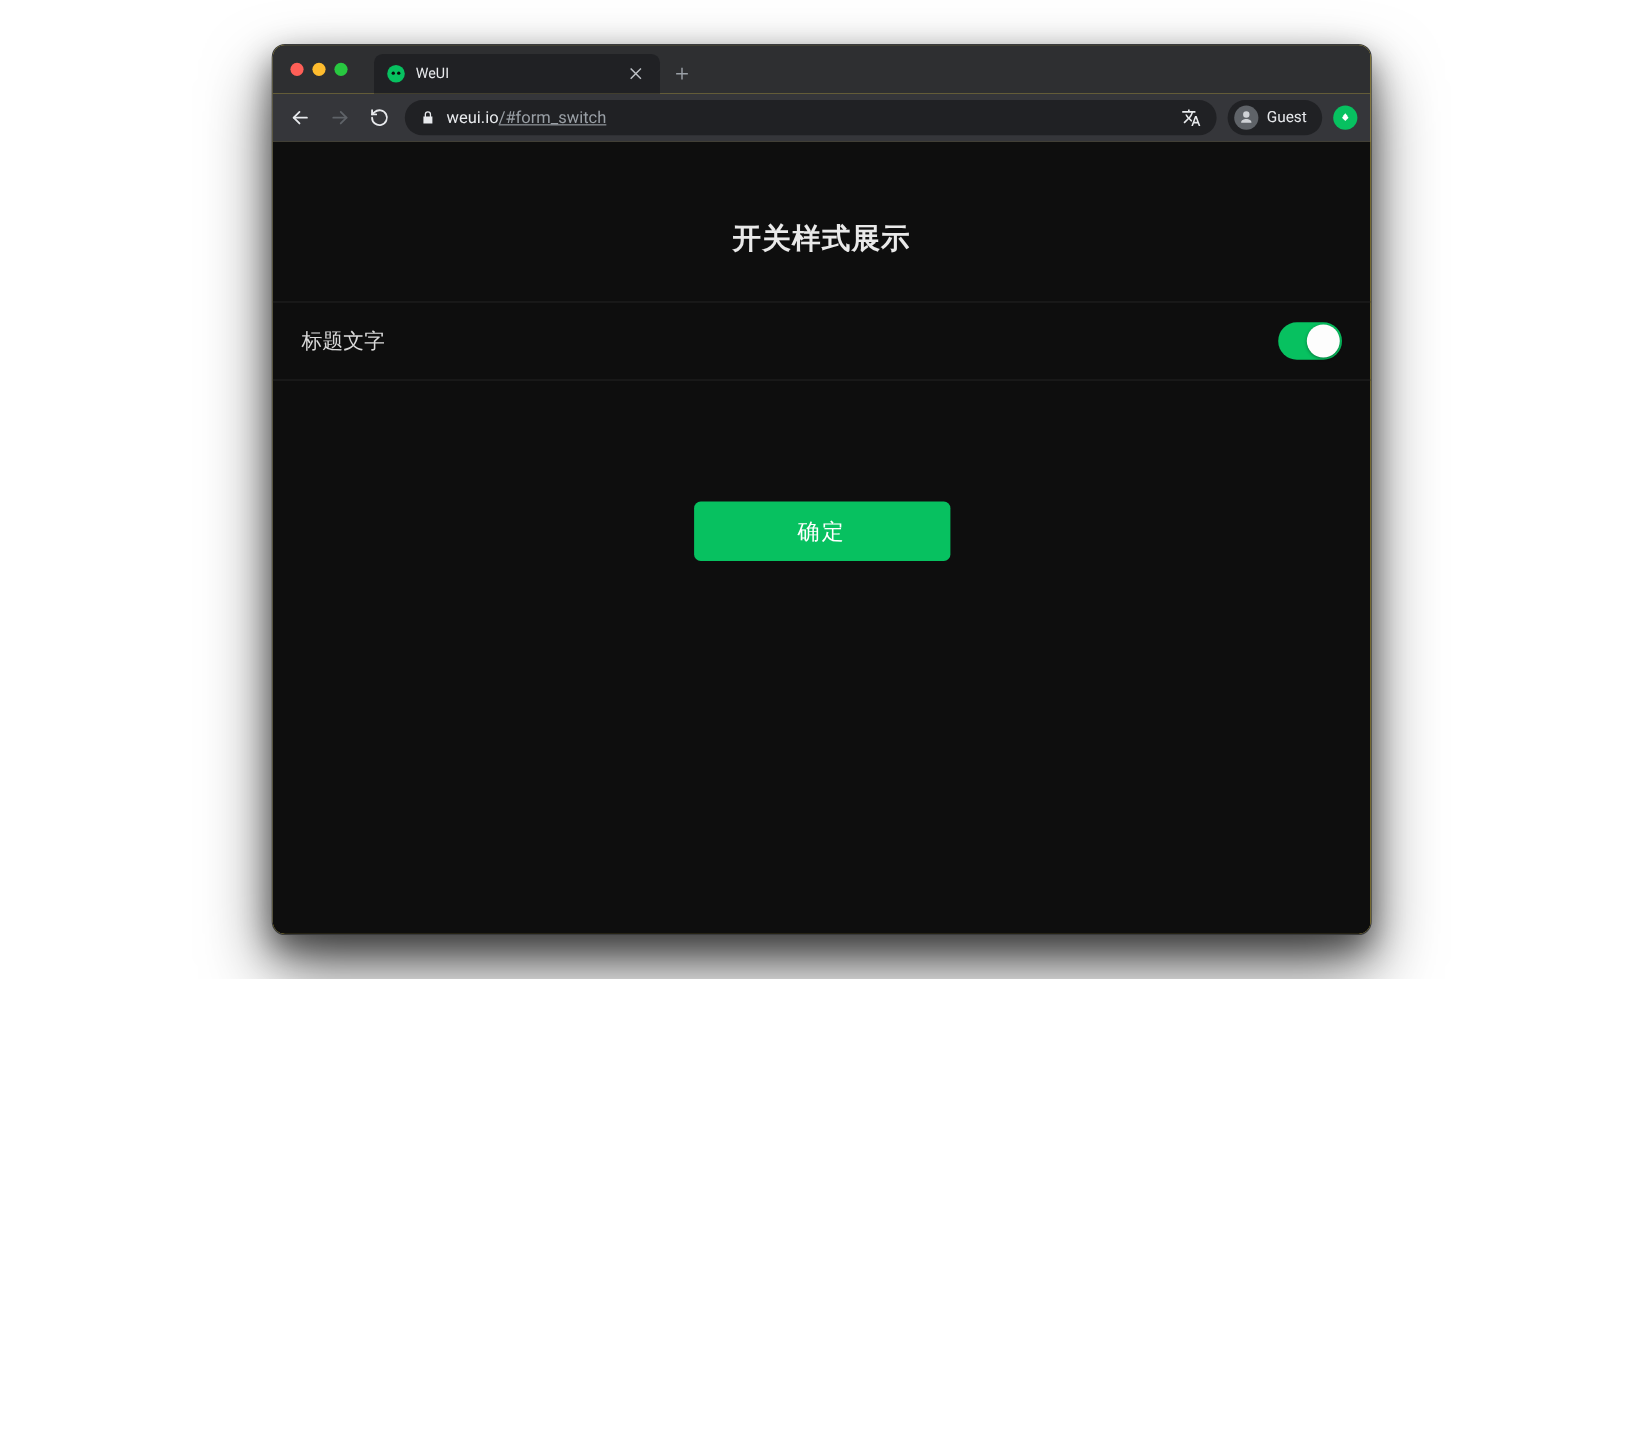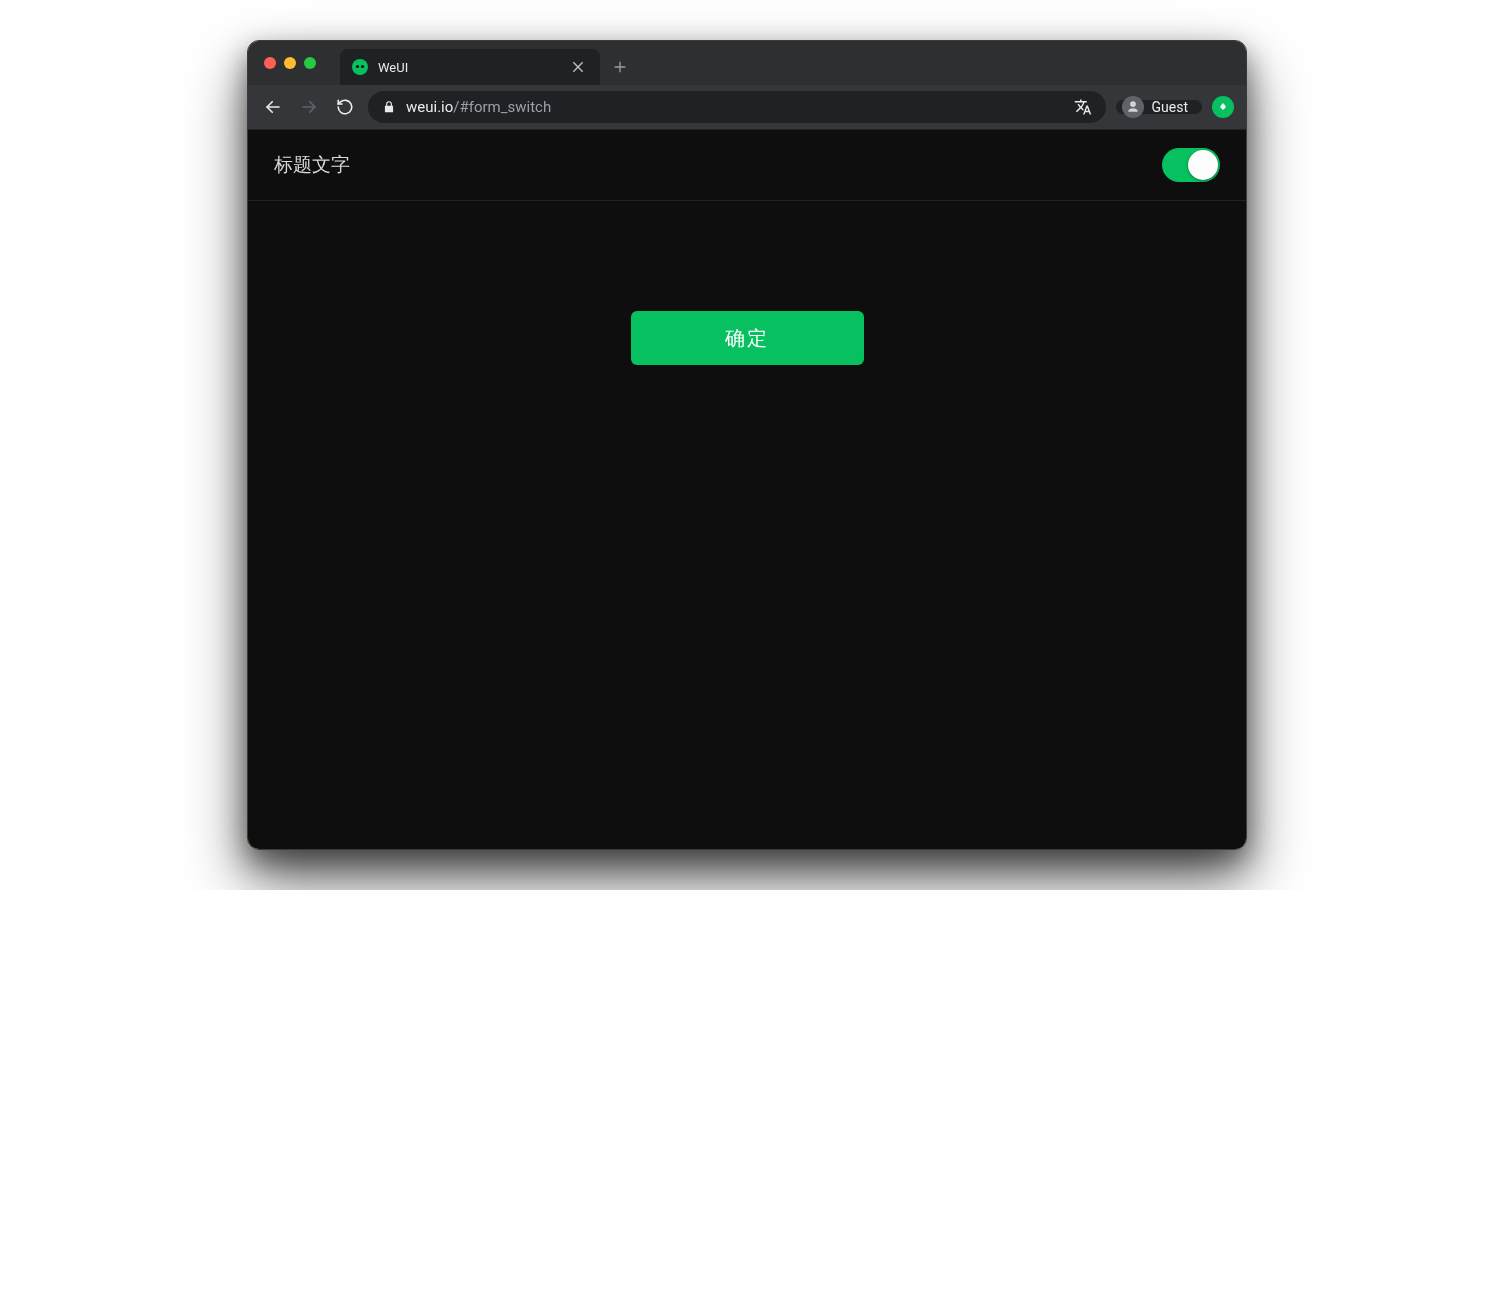--- a/index.html
+++ b/index.html
@@ -99,28 +99,28 @@
     display:flex;
     align-items:center;
     padding: 0 14px;
     gap: 10px;
     color:#e8eaed;
   }
   .omnibox .lock-icon { color:#e8eaed; display:flex; }
   .omnibox .lock-icon svg { width:14px;height:14px; }
   .omnibox .url { font-size: 15px; display:flex; align-items:center;}
   .omnibox .url .host { color:#e8eaed; }
-  .omnibox .url .path { color:#9aa0a6; }
+  .omnibox .url .path { color:#9aa0a6;text-decoration:underline; }
   .translate-icon {
     color:#e8eaed; display:flex; margin-left:auto;
   }
   .translate-icon svg{width:18px;height:18px;}
   .profile-chip {
     display:flex;align-items:center;gap:8px;
-    background:#202124;border-radius:16px;height:14px;padding:0 14px 0 6px;
+    background:#202124;border-radius:16px;height:32px;padding:0 14px 0 6px;
     color:#e8eaed;font-size:14px;
   }
   .profile-chip .avatar {
     width:22px;height:22px;border-radius:50%;background:#5f6368;display:flex;align-items:center;justify-content:center;
   }
   .profile-chip .avatar svg{width:14px;height:14px;fill:#cfd2d6;}
   .ext-badge {
     width:22px;height:22px;border-radius:50%;background:#07c160;display:flex;align-items:center;justify-content:center;
   }
   .ext-badge svg{width:12px;height:12px;fill:#fff;}
@@ -247,20 +247,23 @@
     </div>
     <div class="ext-badge">
       <svg viewBox="0 0 24 24">
           <path d="M12 3l6 6-6 6-6-6 6-6z" transform="translate(0 3)"></path>
           <path d="M12 4l5 6H7l5-6z"></path>
         </svg>
     </div>
   </div>
 
   <div class="page">
+    <div class="page-header">
+      <div class="page-title">开关样式展示</div>
+    </div>
 
     <div class="cells">
       <div class="cell">
         <div class="cell-label">标题文字</div>
         <div class="switch on">
             <div class="knob"></div>
           </div>
       </div>
     </div>
 

